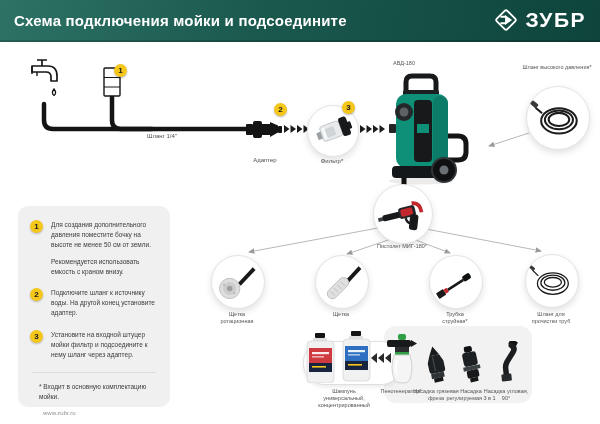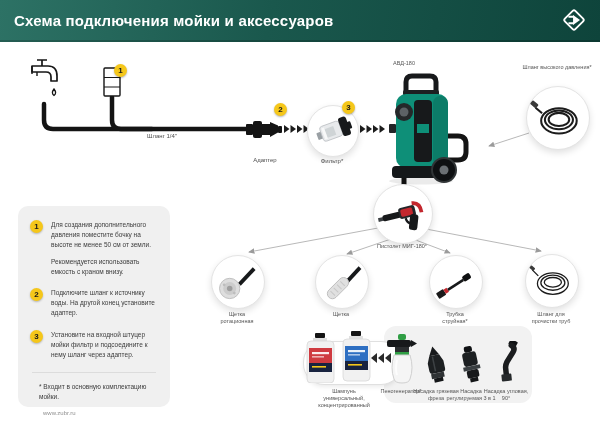--- a/index.html
+++ b/index.html
@@ -44,27 +44,28 @@
   .note{display:flex;gap:4px;font-size:6.5px;line-height:1.55;color:#3c3c3c;padding-left:9px;}
 
   .site{position:absolute;left:43px;top:410px;font-size:6px;color:#8f8f8f;text-decoration:none;z-index:2;}
 </style>
 </head>
 <body>
 
 <div class="stage">
 
   <div class="topbar">
-    <div class="title">Схема подключения мойки и аксессуаров</div>
+    <div class="title">Схема подключения мойки и подсоедините</div>
     <div class="brand">
       <svg width="24" height="24" viewBox="0 0 26 26">
         <rect x="5" y="5" width="16" height="16" rx="2" fill="none" stroke="#ffffff" stroke-width="2" transform="rotate(45 13 13)"></rect>
         <path d="M7 9.5 h6 M7 16.5 h6" stroke="#ffffff" stroke-width="2"></path>
         <polygon points="12,7.5 19.5,13 12,18.5" fill="#ffffff"></polygon>
       </svg>
+      <span class="brand-text">ЗУБР</span>
     </div>
   </div>
 
   <div class="tray"></div>
   <div class="capsule"></div>
 
   <svg id="connectors" width="600" height="424" viewBox="0 0 600 424">
     <defs>
       <marker id="arw" markerWidth="7" markerHeight="6" refX="6" refY="3" orient="auto">
         <path d="M0,0 L7,3 L0,6 z" fill="#9b9b9b"></path>

